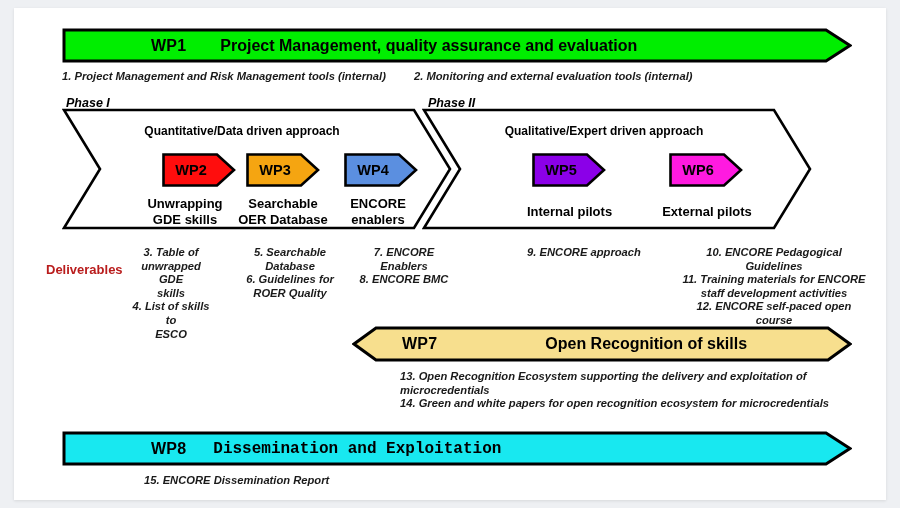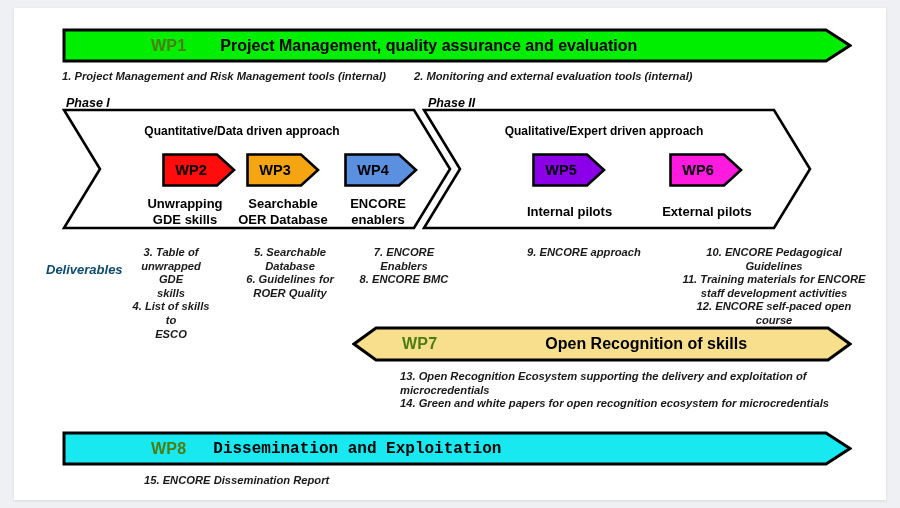--- a/index.html
+++ b/index.html
@@ -41,21 +41,21 @@
   .wp-banner .labels {
     position: relative;
     display: flex;
     align-items: center;
     height: 100%;
     width: 100%;
   }
   .wp-code {
     font-weight: bold;
     font-size: 16px;
-    color: #4d7c0f;
+    color: #000000;
     letter-spacing: 0.2px;
   }
   .wp-title {
     font-weight: bold;
     font-size: 16px;
     color: #000;
   }
 
   
   .deliv {
@@ -120,24 +120,23 @@
     text-align: center;
     font-size: 13px;
     font-weight: bold;
     color: #000;
     line-height: 16px;
     white-space: pre-line;
   }
 
   .deliverables-label {
     position: absolute;
-    font-style: italic;
     font-weight: bold;
     font-size: 13px;
-    color: #0c4a6e;
+    color: #b91c1c;
   }
 </style>
 </head>
 <body>
 
 <div id="page">
   <div id="card">
 
     <div class="wp-banner" style="left:48px; top:20px; width:790px; height:35px;">
       <svg class="shape" viewBox="0 0 790 35" preserveAspectRatio="none">

